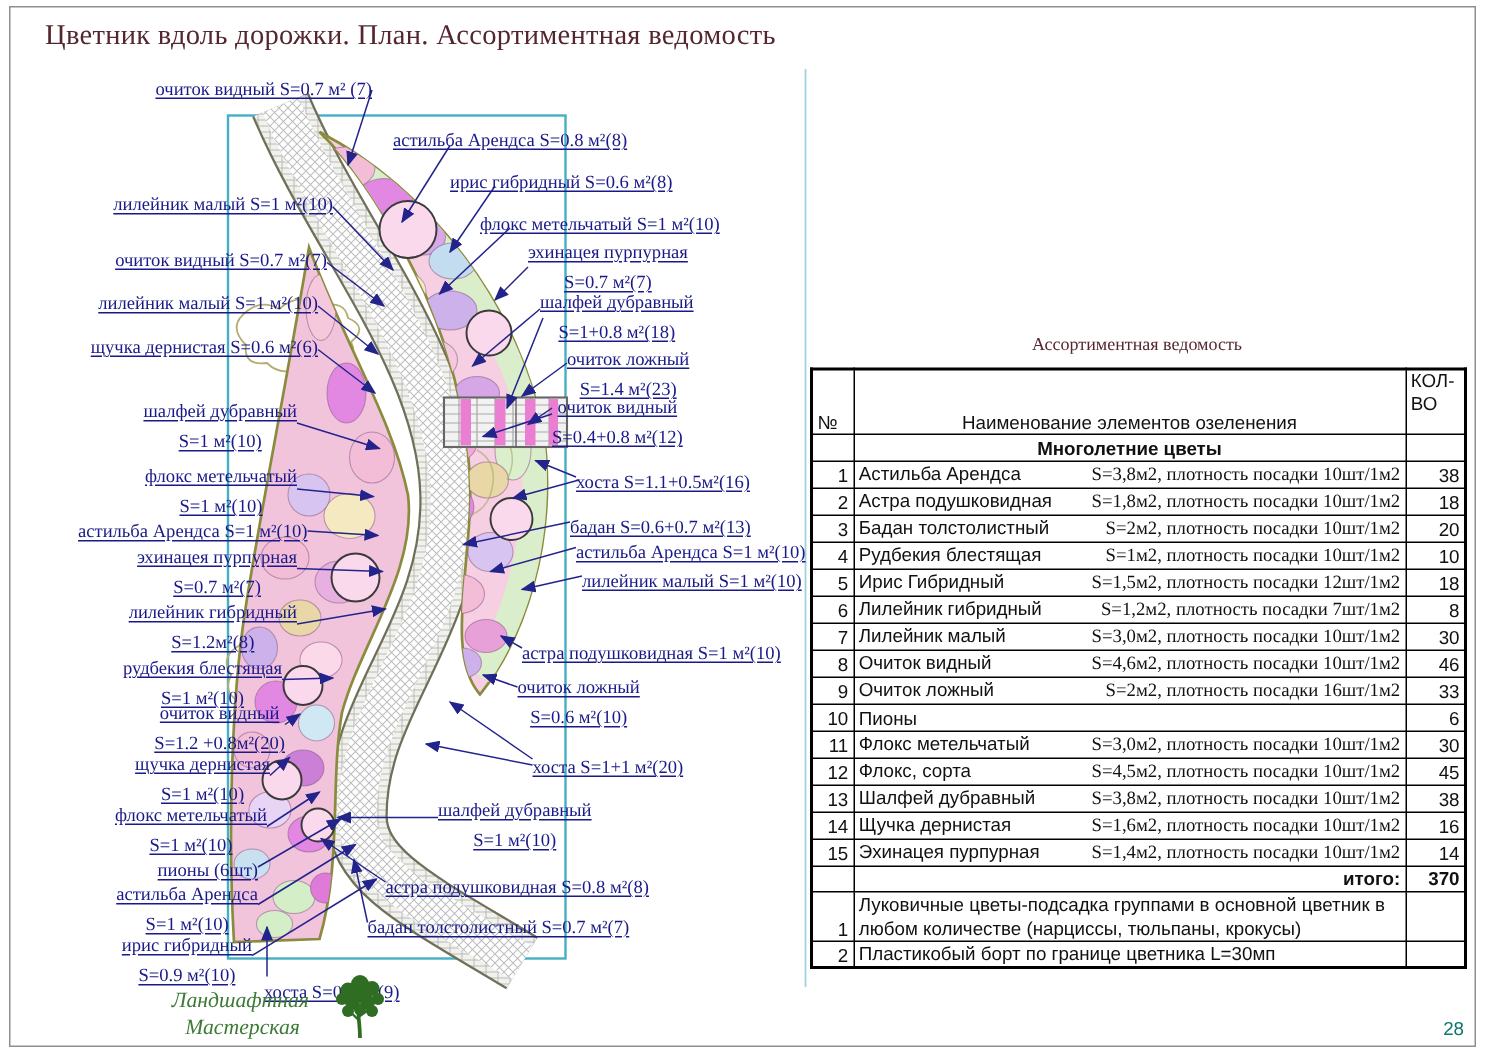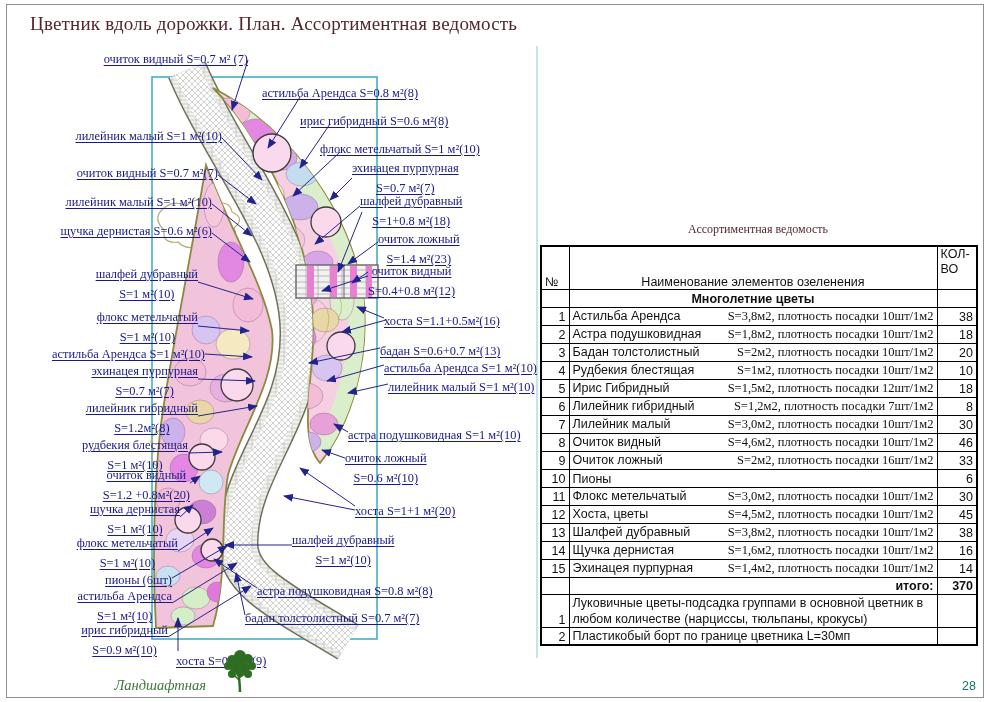--- a/index.html
+++ b/index.html
@@ -388,21 +388,21 @@
                 <span class="nm">Флокс метельчатый</span>
                 <span class="sp">S=3,0м2, плотность посадки 10шт/1м2</span>
               </div>
             </td>
             <td class="c-qty">30</td>
           </tr>
           <tr>
             <td class="c-num">12</td>
             <td class="c-name">
               <div class="nmwrap">
-                <span class="nm">Хоста, цветы</span>
+                <span class="nm">Флокс, сорта</span>
                 <span class="sp">S=4,5м2, плотность посадки 10шт/1м2</span>
               </div>
             </td>
             <td class="c-qty">45</td>
           </tr>
           <tr>
             <td class="c-num">13</td>
             <td class="c-name">
               <div class="nmwrap">
                 <span class="nm">Шалфей дубравный</span>
@@ -448,20 +448,21 @@
           <td class="x-text">Пластикобый борт по границе цветника L=30мп</td>
           <td></td>
         </tr>
       </tbody>
     </table>
   </div>
 
   <div class="logo">
     <div class="logo-text">
       <div>Ландшафтная</div>
+      <div style="padding-right:6px;">Мастерская</div>
     </div>
     <svg class="logo-tree" width="40" height="48" viewBox="0 0 40 48">
       <g fill="#2f6d22">
         <circle cx="20" cy="10" r="6"></circle>
           <circle cx="12" cy="14" r="5"></circle>
           <circle cx="28" cy="13" r="5"></circle>
         <circle cx="8" cy="20" r="4"></circle>
           <circle cx="32" cy="20" r="4"></circle>
           <circle cx="15" cy="22" r="5"></circle>
         <circle cx="25" cy="22" r="5"></circle>

